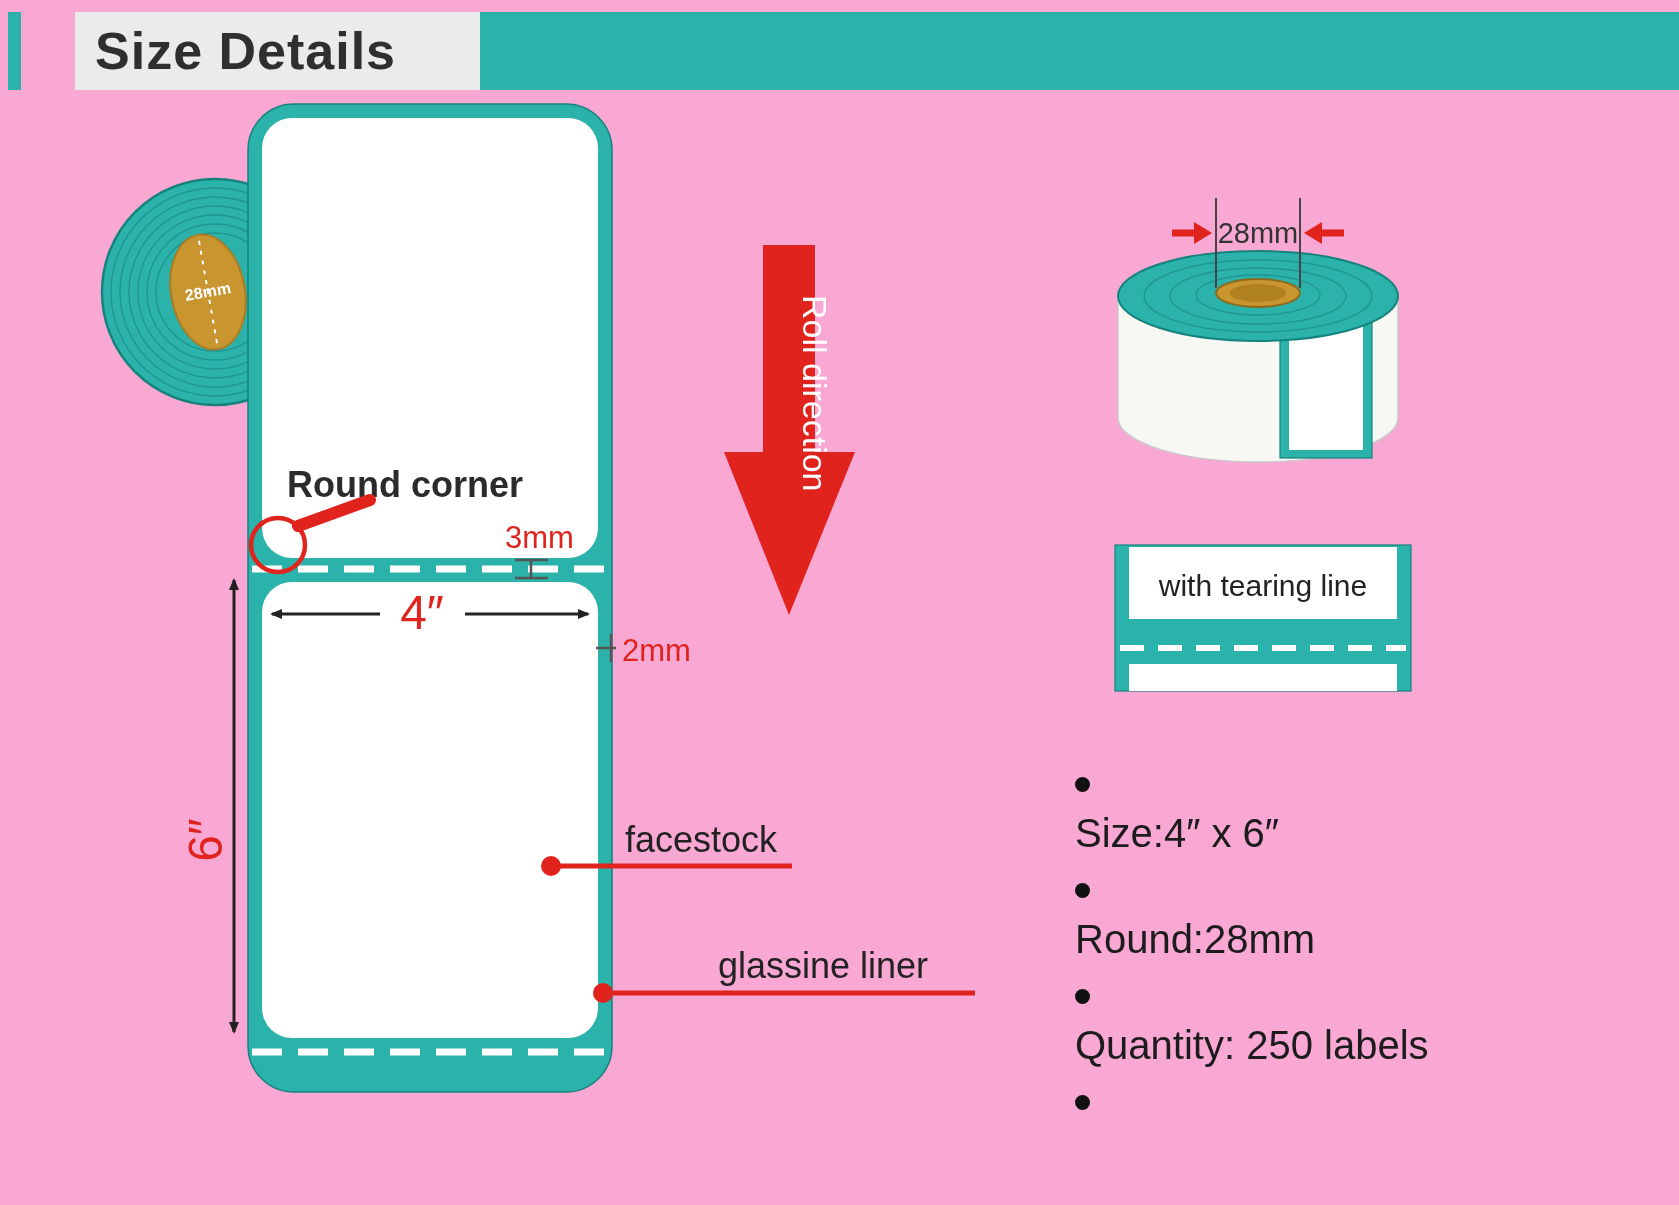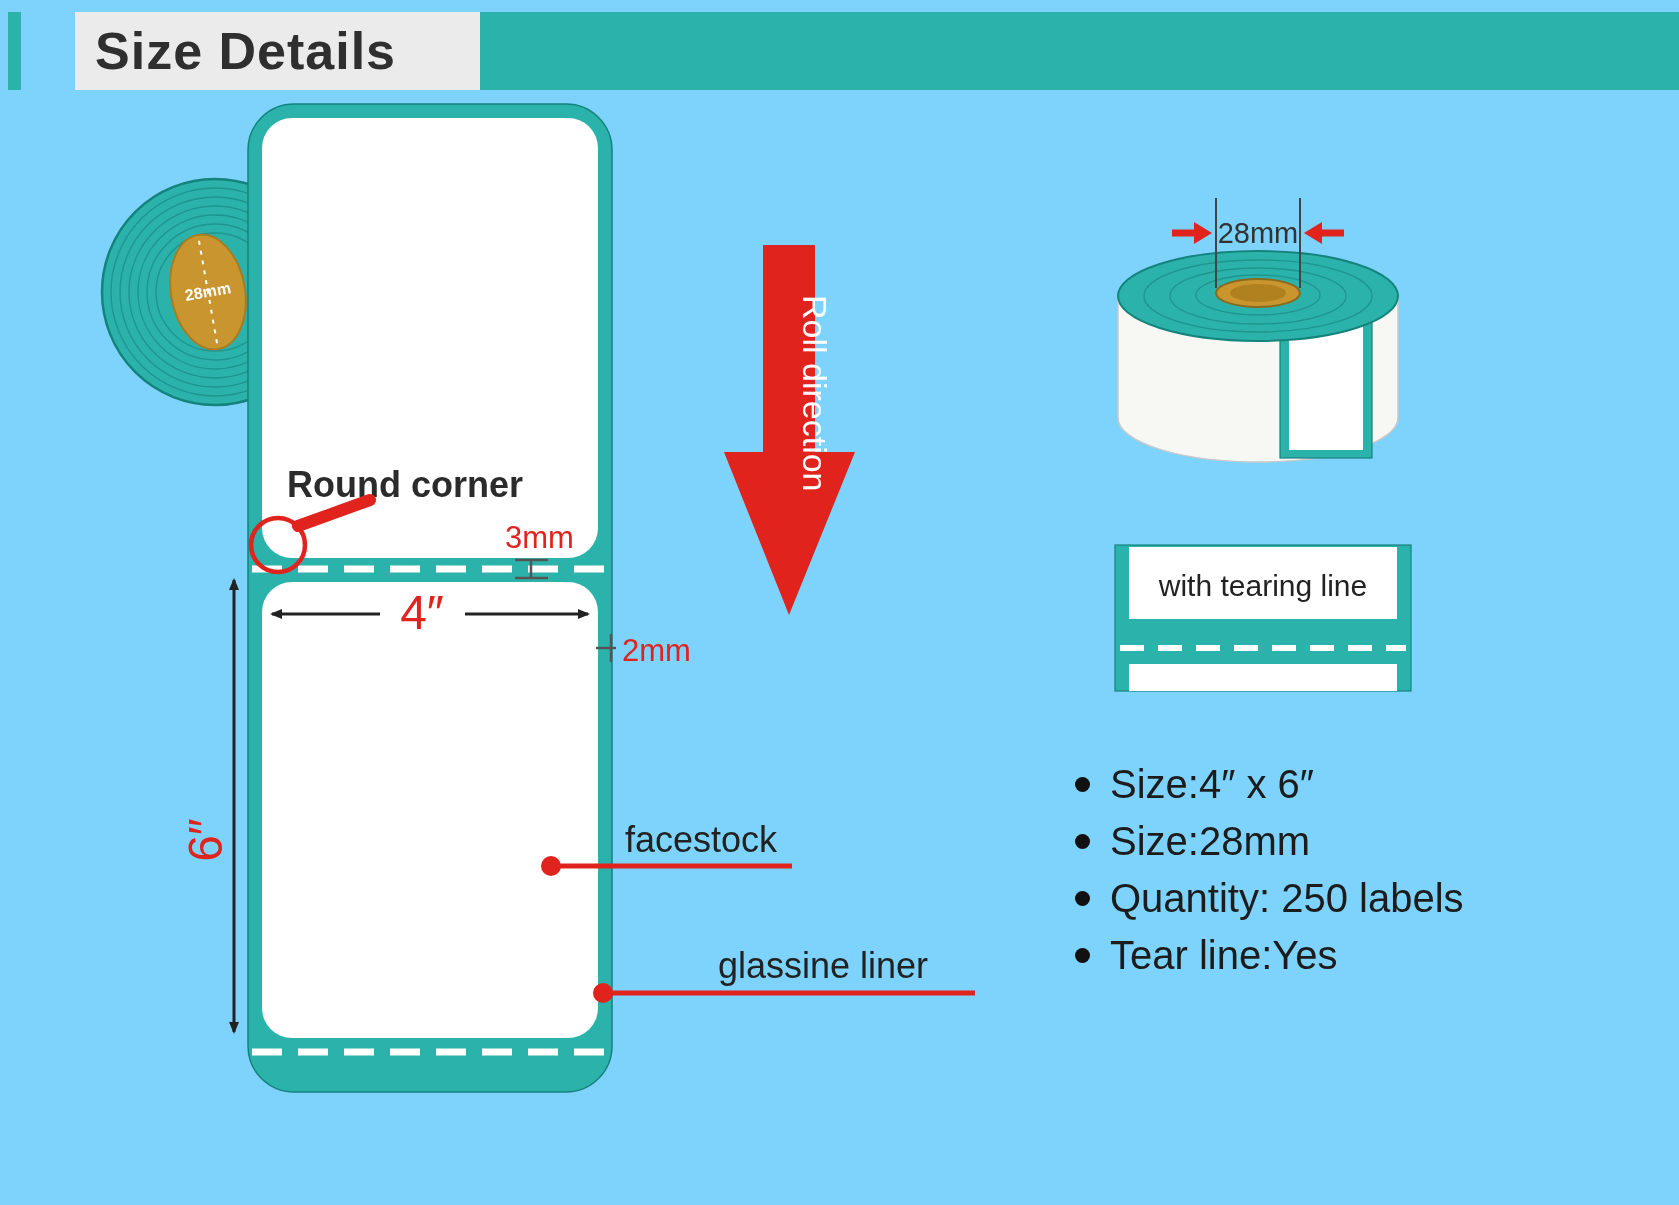--- a/index.html
+++ b/index.html
@@ -1,30 +1,30 @@
 <!DOCTYPE html>
 <html><head>
 <meta charset="utf-8">
 <style>
   html,body{margin:0;padding:0;background:#fff;}
-  .page{position:relative;width:1679px;height:1205px;background:#7dd3fc;overflow:hidden;
+  .page{position:relative;width:1679px;height:1205px;background:#f9a8d4;overflow:hidden;
         font-family:"Liberation Sans",sans-serif;}
   
   .accent-bar{position:absolute;left:8px;top:12px;width:13px;height:78px;background:#2bb3ab;}
   .title-box{position:absolute;left:75px;top:12px;width:405px;height:78px;background:#ebebeb;
              display:flex;align-items:center;padding-left:20px;box-sizing:border-box;}
   .title-box h1{margin:0;font-size:52px;font-weight:600;color:#2f2f2f;letter-spacing:1px;}
   .teal-band{position:absolute;left:480px;top:12px;width:1199px;height:78px;background:#2bb3ab;}
   
   .diagram{position:absolute;left:0;top:0;width:1679px;height:1205px;}
   .diagram text{font-family:"Liberation Sans",sans-serif;}
   
   .spec-list{position:absolute;left:1075px;top:763px;margin:0;padding:0;list-style:none;}
   .spec-list li{display:flex;align-items:flex-start;gap:20px;margin-bottom:15px;
-                font-size:40px;color:#1c1c1c;line-height:1.05;}
+                font-size:40px;color:#1c1c1c;line-height:1.05;flex-direction:column;}
   .spec-list .bullet{width:15px;height:15px;border-radius:50%;background:#111;
                      flex:0 0 auto;margin-top:14px;}
 </style>
 </head>
 <body>
 
 <div class="page">
 
   <div class="accent-bar"></div>
   <div class="title-box">
@@ -138,25 +138,24 @@
     </g>
   </svg>
 
   <ul class="spec-list">
     <li>
       <span class="bullet"></span>
       <span>Size:4″ x 6″</span>
     </li>
     <li>
       <span class="bullet"></span>
-      <span>Size:28mm</span>
+      <span>Round:28mm</span>
     </li>
     <li>
       <span class="bullet"></span>
       <span>Quantity: 250 labels</span>
     </li>
     <li>
       <span class="bullet"></span>
-      <span>Tear line:Yes</span>
     </li>
   </ul>
 
 </div>
 
 </body></html>

